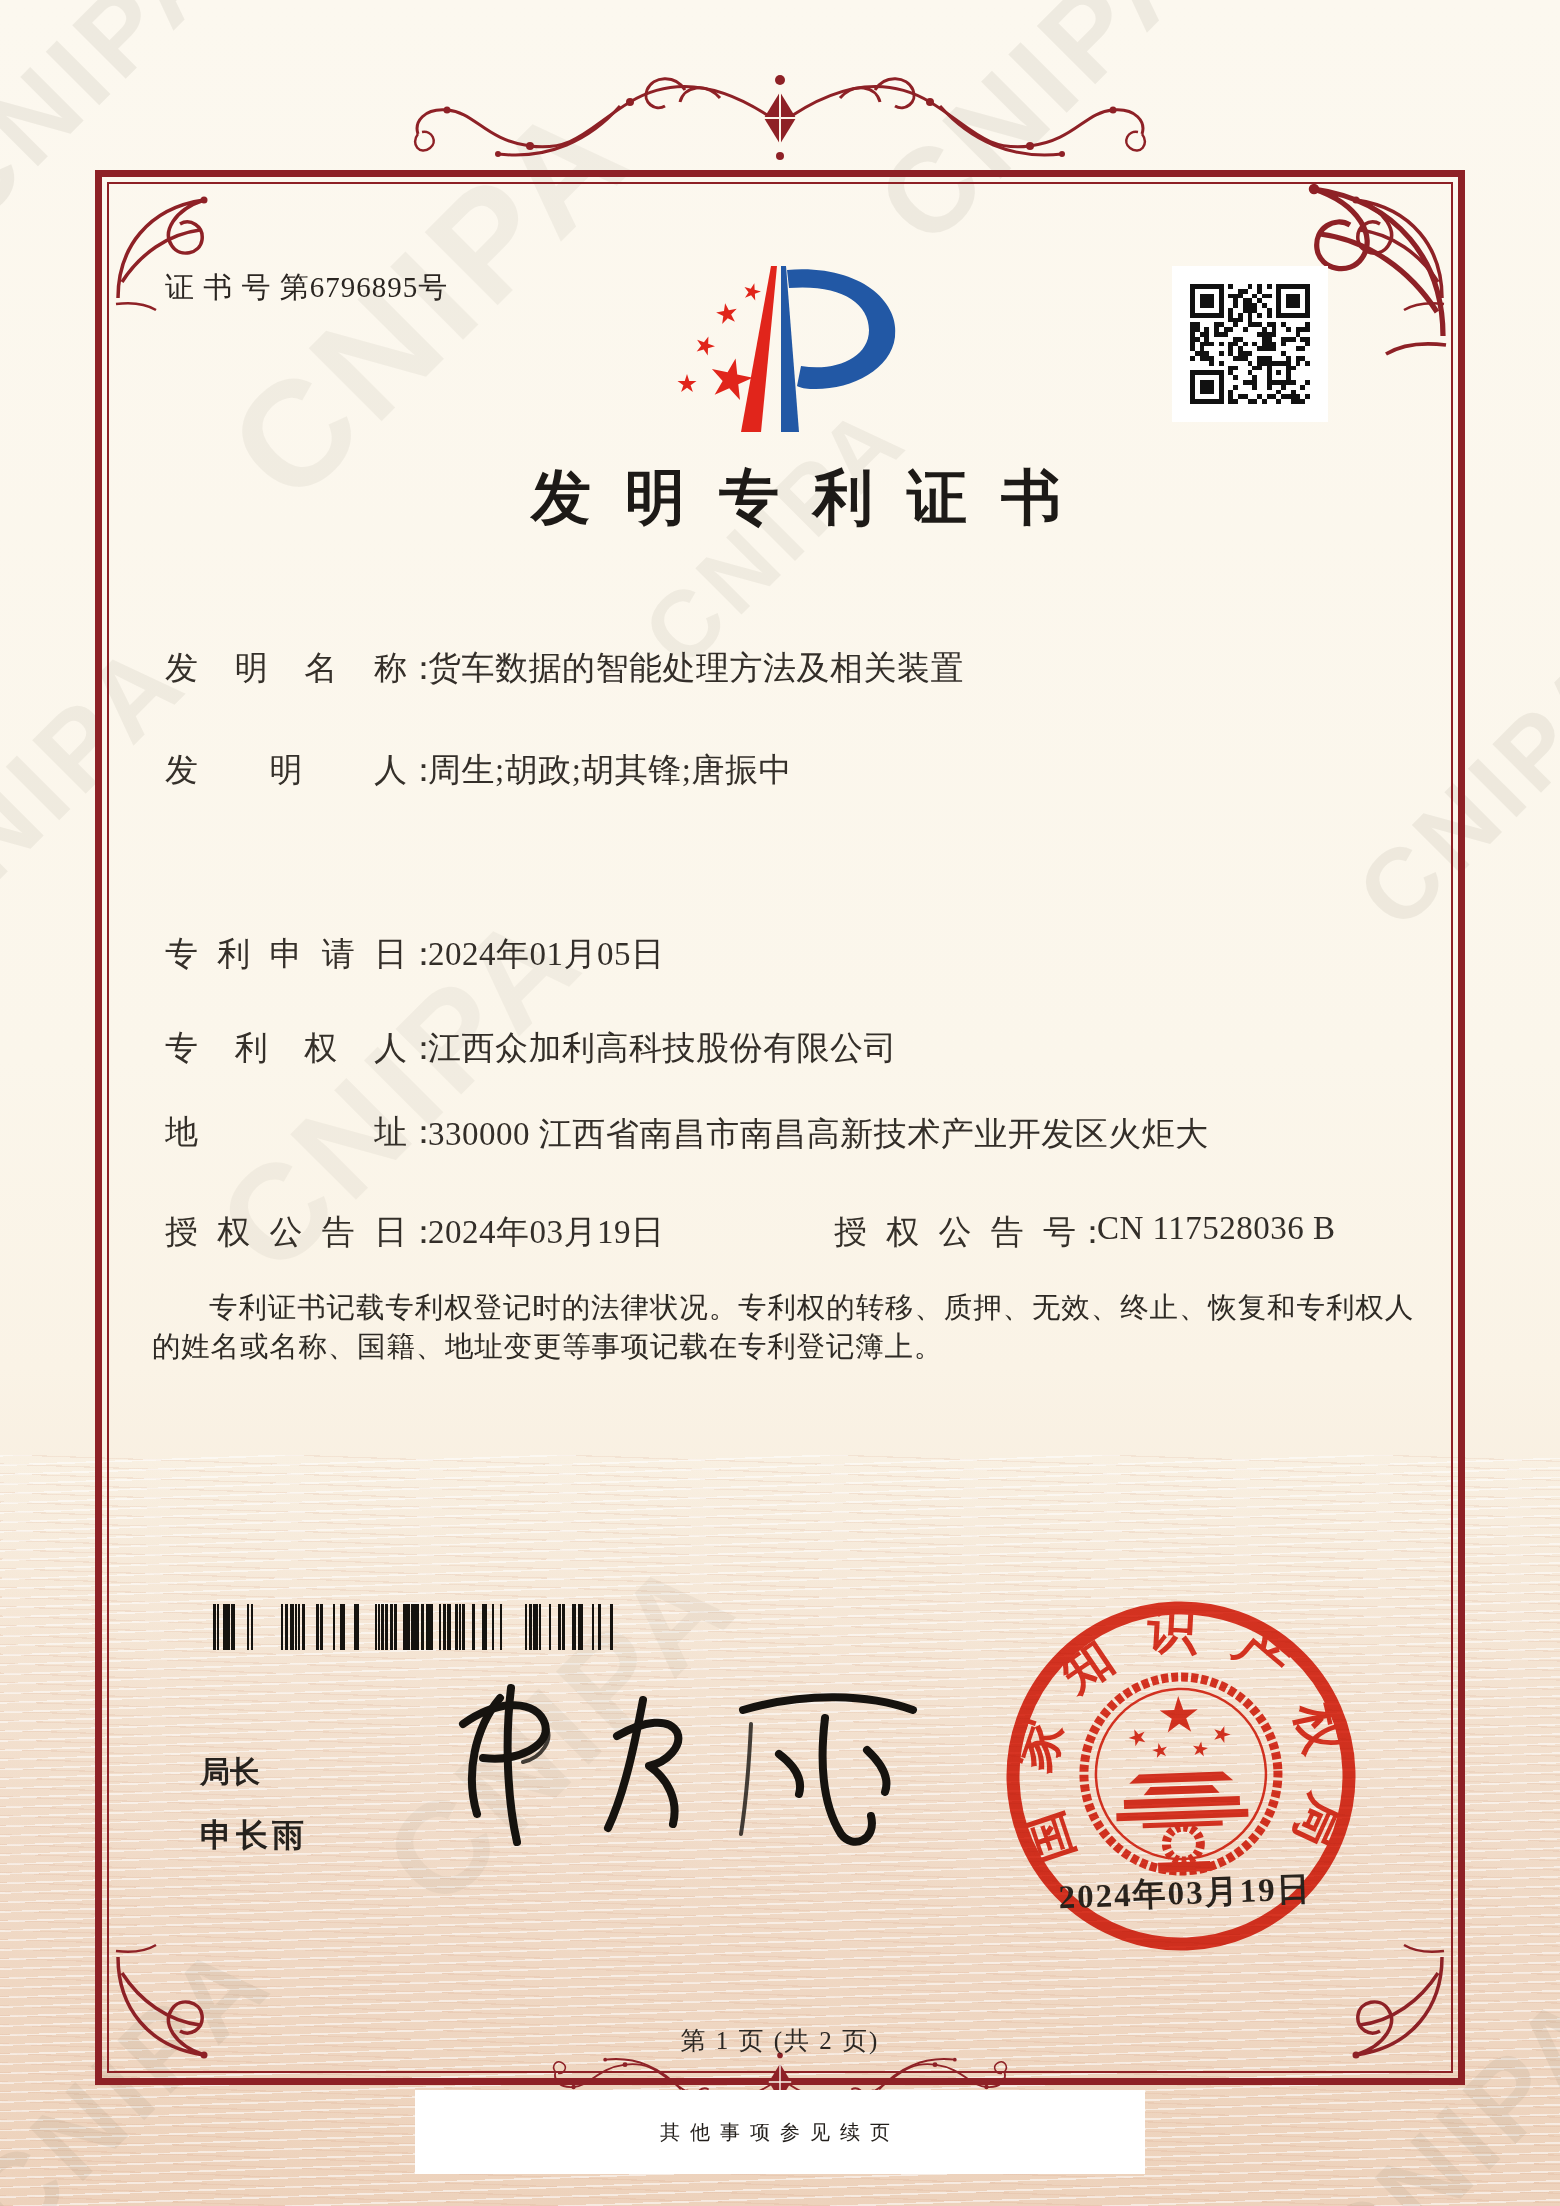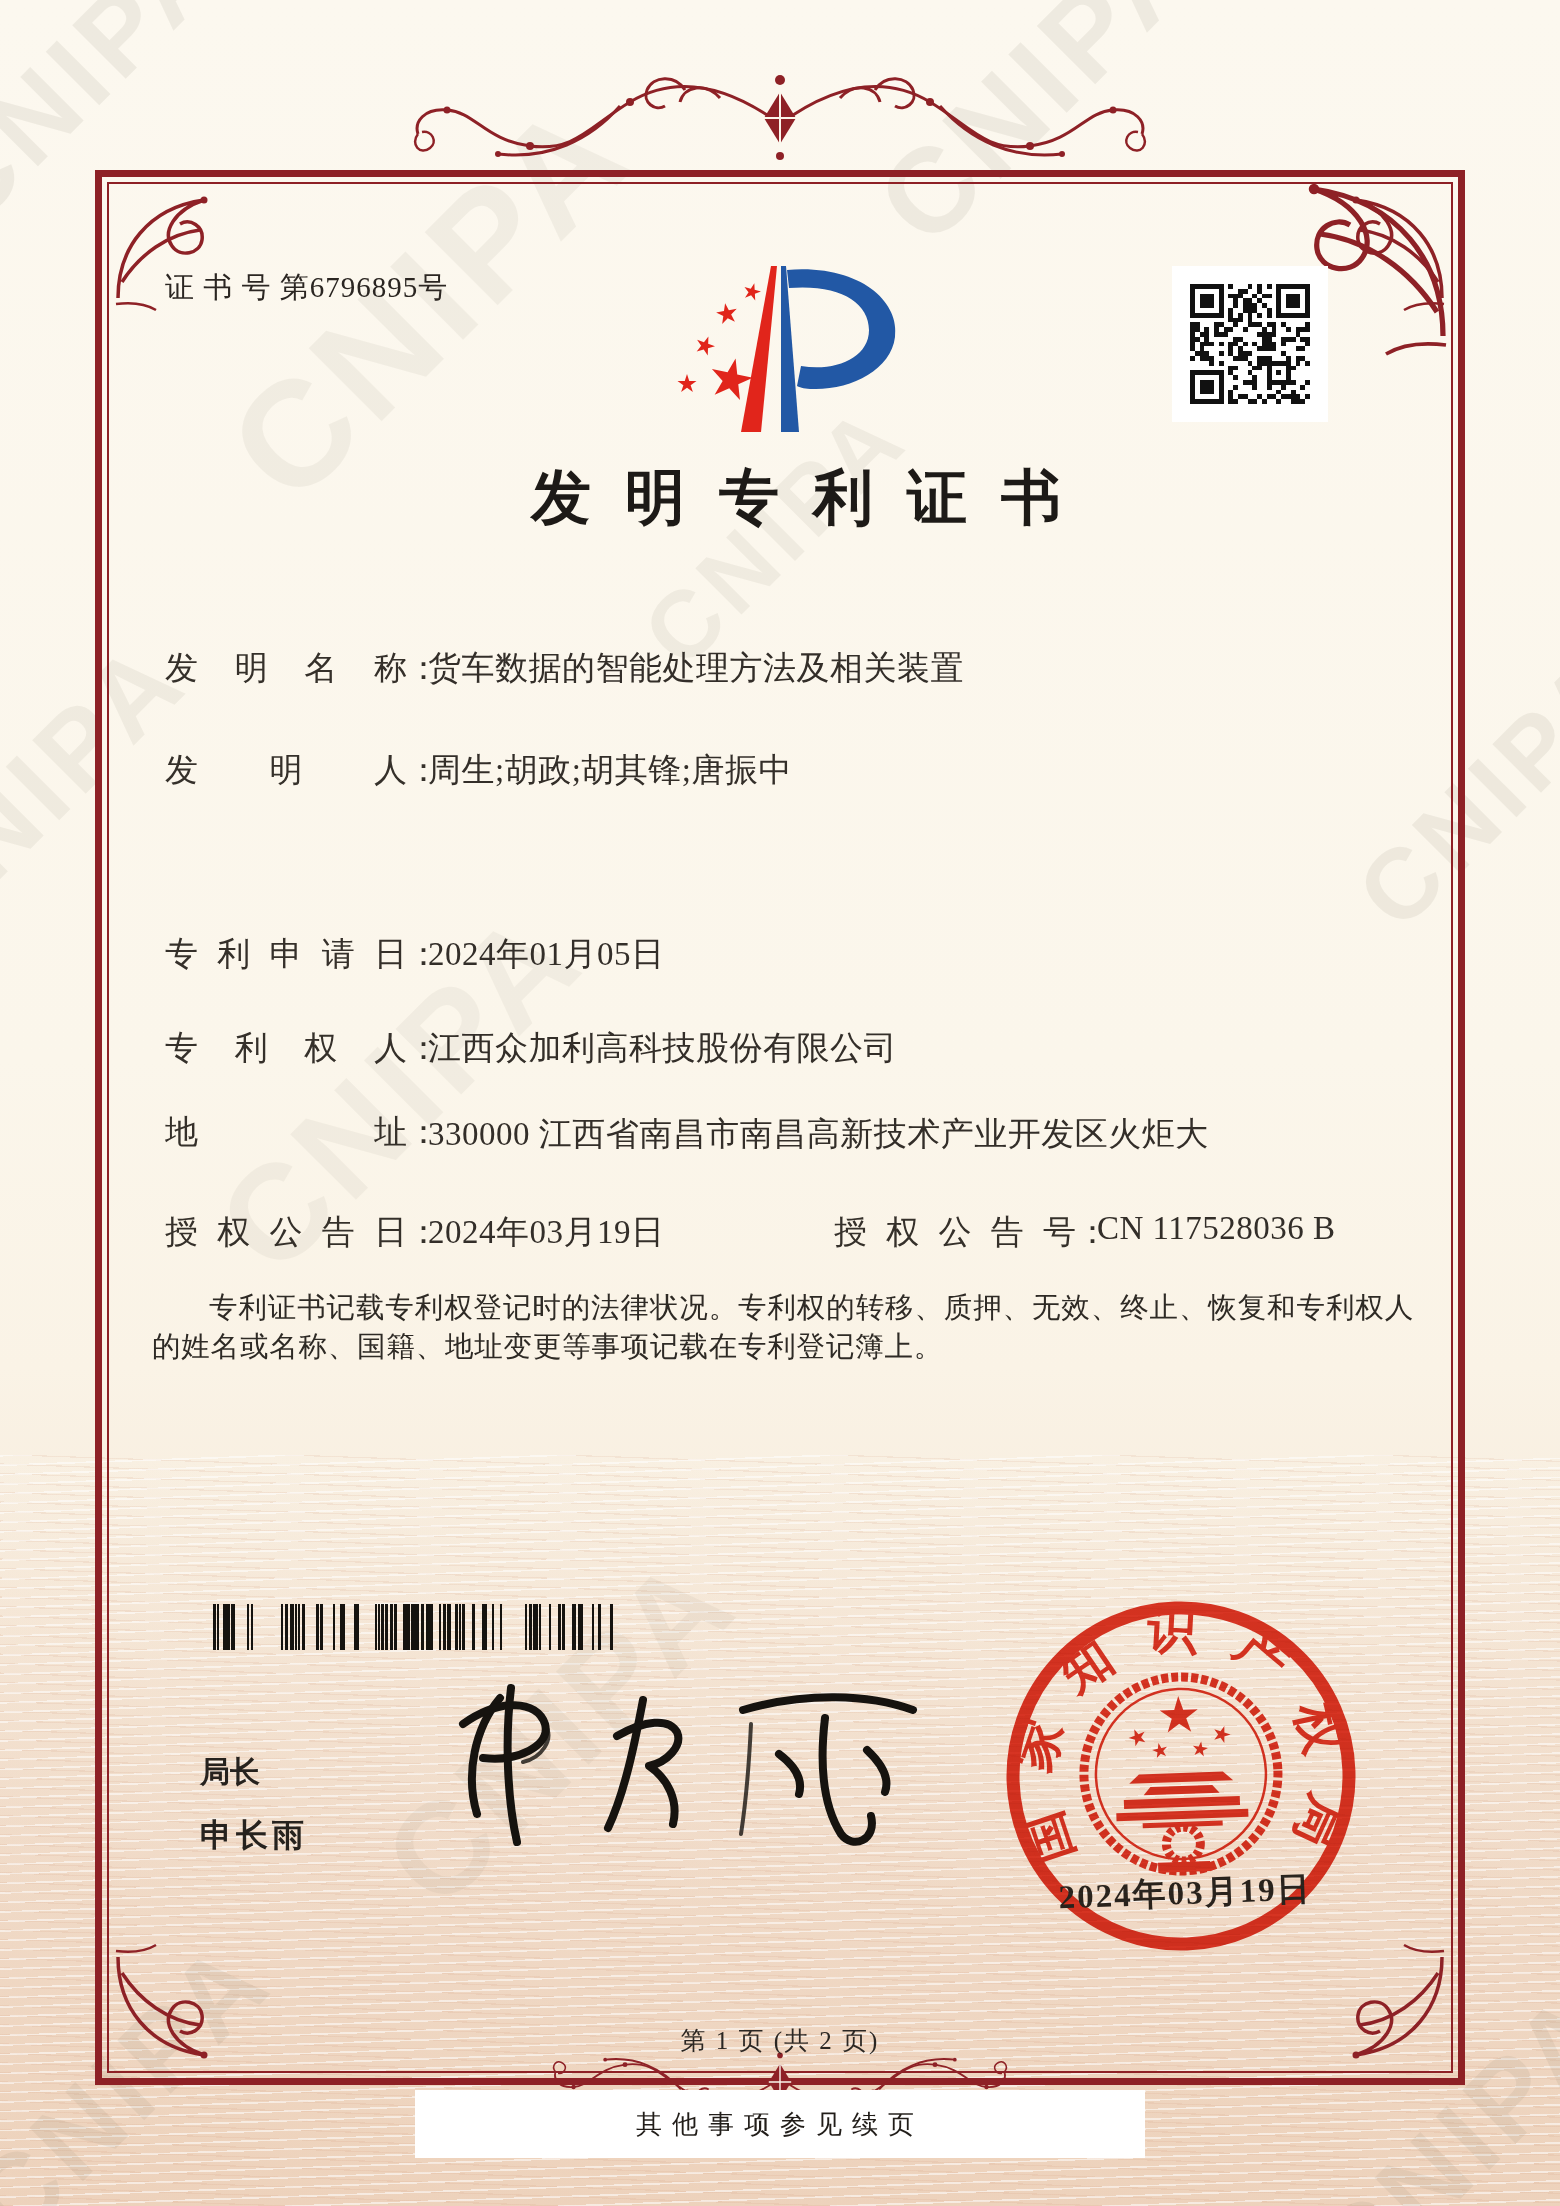--- a/index.html
+++ b/index.html
@@ -44,23 +44,23 @@
   .body-text p{margin:0; text-indent:2em;}
   .body-text p + p{margin-top:17px;}
   .barcode{position:absolute; left:213px; top:1604px;}
   .sig-title{position:absolute; left:200px; top:1752px; font-size:30px; font-weight:700; color:#26221e; font-family:"Liberation Sans","DejaVu Sans",sans-serif;}
   .sig-name{position:absolute; left:200px; top:1814px; font-size:32px; font-weight:600; color:#26221e; font-family:"Liberation Sans","DejaVu Sans",sans-serif; letter-spacing:4px;}
   .signature-svg{position:absolute; left:405px; top:1662px;}
   .seal{position:absolute; left:991px; top:1586px; opacity:.94; mix-blend-mode:multiply; transform:rotate(-2deg);}
   .page-info{position:absolute; left:0; right:0; top:2024px; text-align:center; font-size:25px; color:#2b2723; letter-spacing:2px;}
   .cont-note{
     position:absolute; left:50%; top:2090px; transform:translateX(-50%);
-    width:730px; height:68px; background:#ffffff;
+    width:730px; height:84px; background:#ffffff;
     display:flex; align-items:center; justify-content:center;
-    font-size:26px; letter-spacing:10px; color:#211d19;
+    font-size:20px; letter-spacing:10px; color:#211d19;
   }
 </style>
 </head>
 <body>
 
 <div class="page">
 
   <div class="waves"></div>
 
   <div class="wm" style="left:75px;top:75px;font-size:110px;opacity:.10">CNIPA</div>

